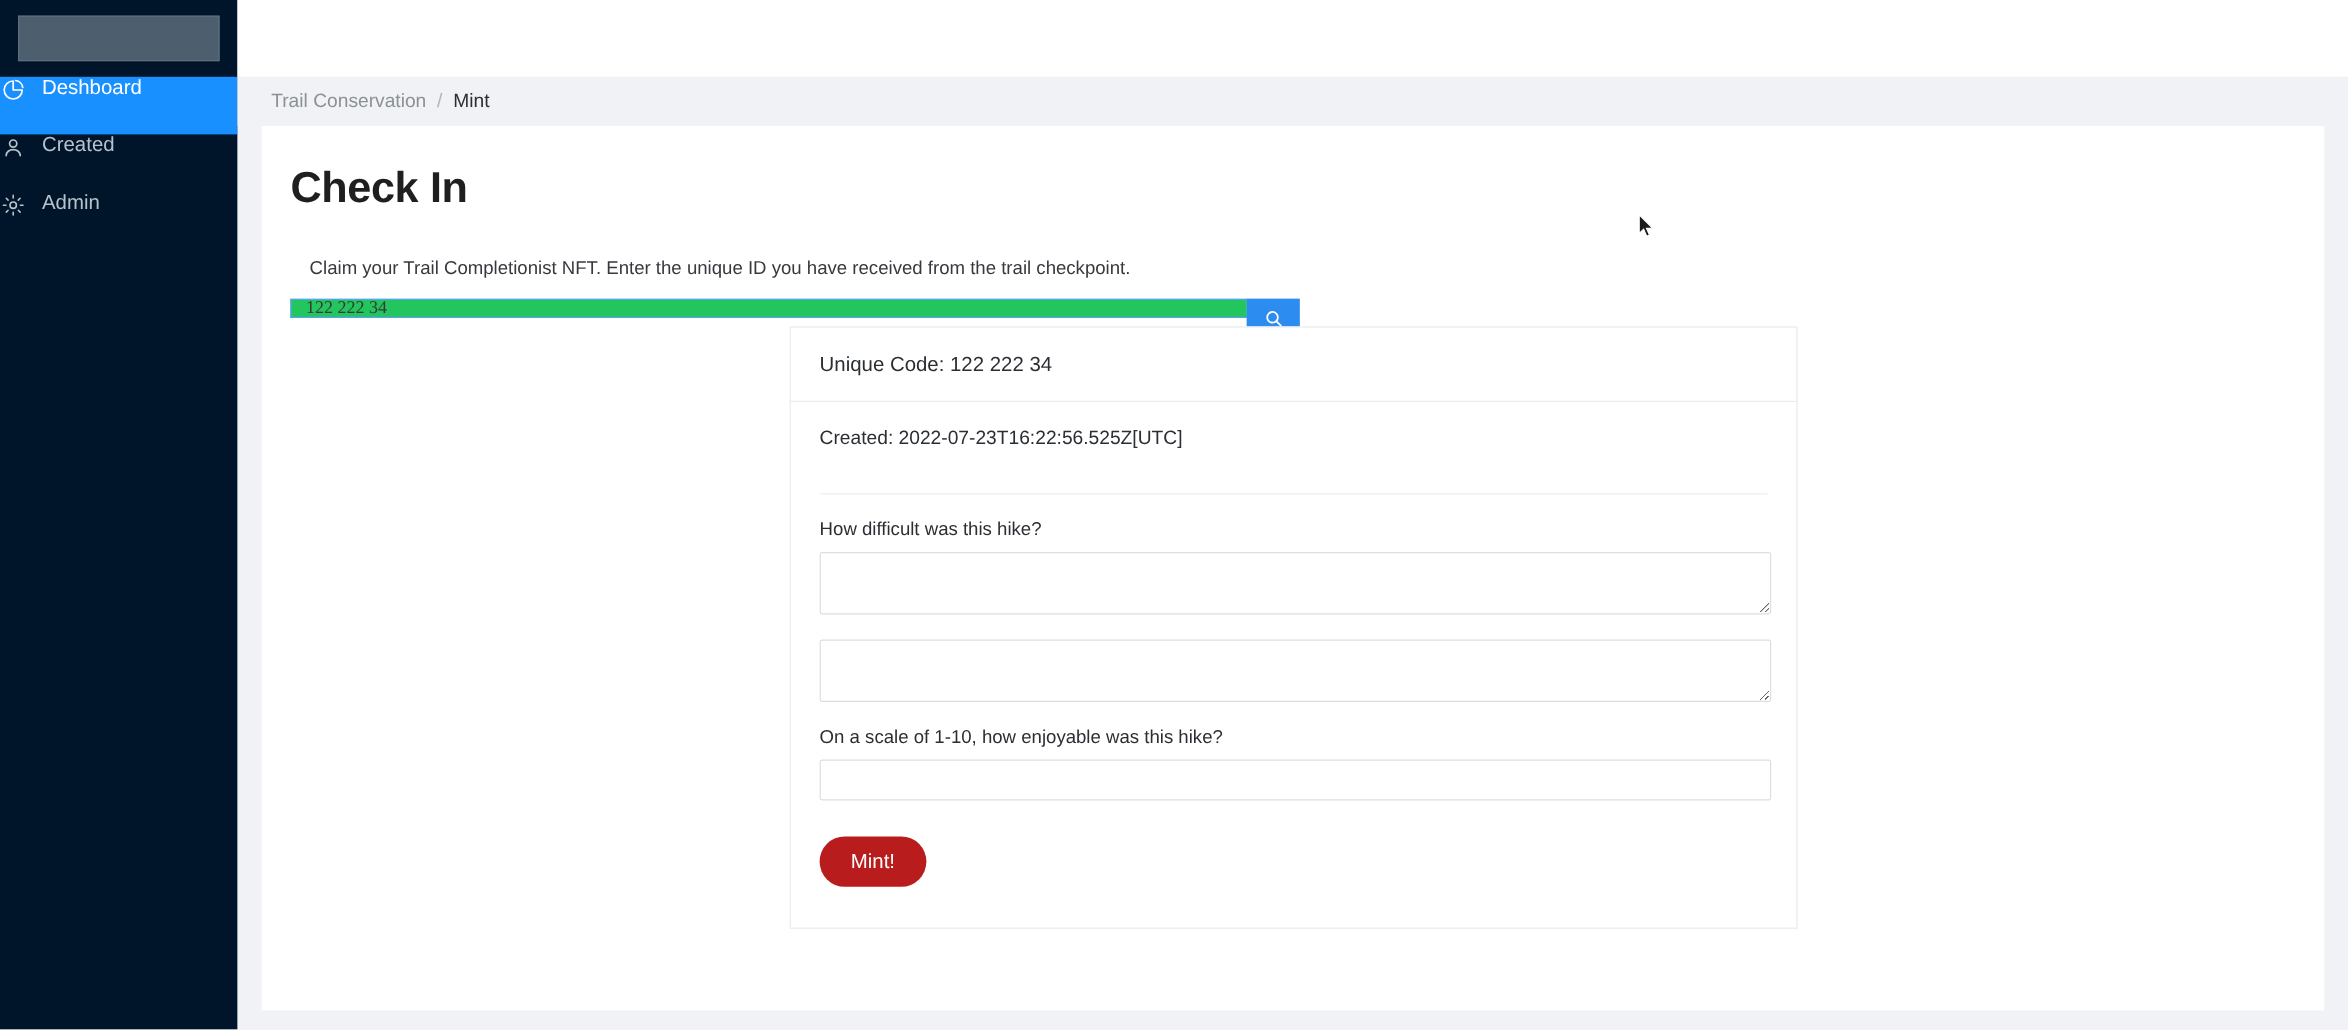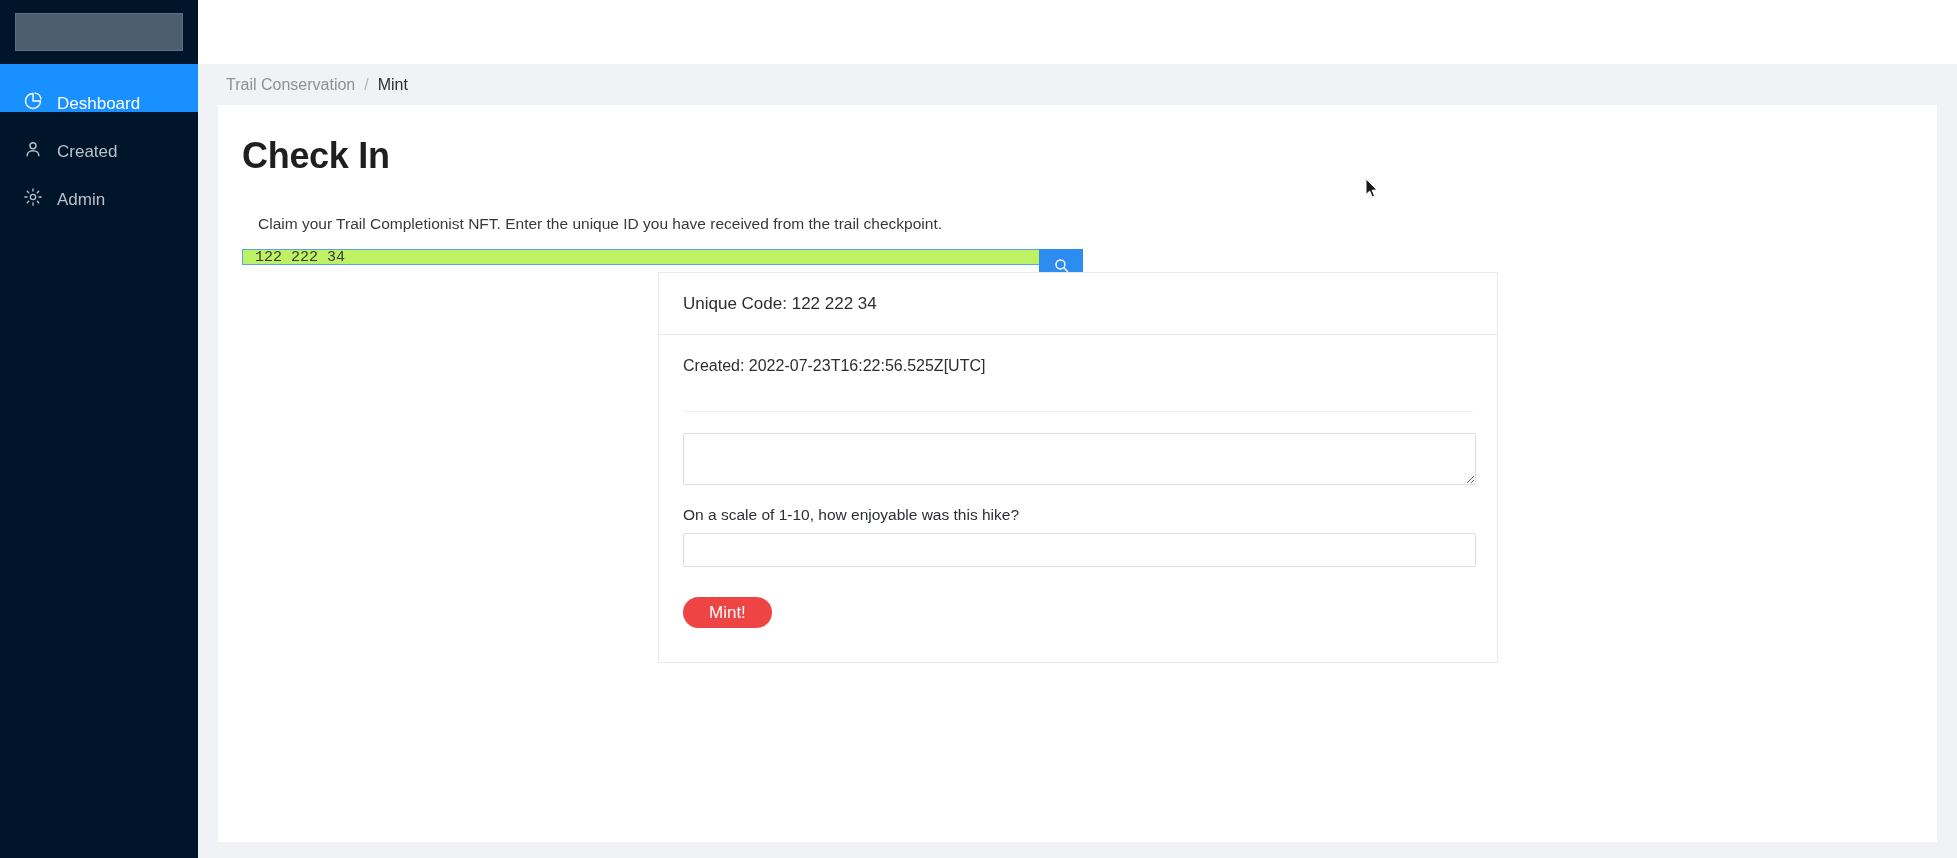--- a/index.html
+++ b/index.html
@@ -31,22 +31,21 @@
   }
   #logo-placeholder {
     width: 168px;
     height: 38px;
     background: #4d5e6e;
     border: 1px solid #5d6e7e;
   }
   .nav-item {
     height: 48px;
     display: flex;
-    align-items: flex-end;
-    padding-left: 22px;
+    align-items: flex-start;
     color: #b6c2cd;
     font-size: 17px;
     cursor: pointer;
     user-select: none;
   }
   .nav-item .nav-icon {
     width: 22px;
     height: 22px;
     margin-right: 13px;
     display: inline-flex;
@@ -123,22 +122,22 @@
   }
   #search-input {
     flex: 1;
     height: 16px;
     border: 1px solid #57a3f3;
     border-right: none;
     outline: none;
     font-size: 15px;
     color: #383838;
     padding: 0 12px;
-    font-family: Liberation Mono, monospace;
-    background: #bef264;
+    font-family: Liberation Serif, serif;
+    background: #22c55e;
   }
   #search-button {
     width: 44px;
     height: 32px;
     background: #2d8cf0;
     border: 1px solid #2d8cf0;
     display: flex;
     align-items: center;
     justify-content: center;
     cursor: pointer;
@@ -198,25 +197,25 @@
     border-radius: 2px;
     outline: none;
     font-family: "Liberation Sans", sans-serif;
     font-size: 15px;
     color: #383838;
     padding: 0 9px;
     background: #fff;
   }
   #mint-button {
     margin-top: 30px;
-    background: #ef4444;
+    background: #b91c1c;
     color: #ffffff;
     border: none;
     border-radius: 24px;
-    height: 31px;
+    height: 42px;
     padding: 0 26px;
     font-size: 17px;
     font-family: "Liberation Sans", sans-serif;
     cursor: pointer;
   }
 
   
   #cursor {
     position: absolute;
     left: 1167px;
@@ -299,20 +298,24 @@
       </div>
 
       <div id="result-card">
 
         <div id="card-header">Unique Code: 122 222 34</div>
 
         <div id="card-body">
 
           <div id="created-line">Created: 2022-07-23T16:22:56.525Z[UTC]</div>
 
+          <div class="field-group">
+            <label class="field-label">How difficult was this hike?</label>
+            <textarea class="field-input" placeholder="" style=""></textarea>
+          </div>
 
           <div class="field-group">
             <textarea class="field-input" placeholder="" style=""></textarea>
           </div>
 
           <div class="field-group">
             <label class="field-label">On a scale of 1-10, how enjoyable was this hike?</label>
             <input class="field-input" type="text" placeholder="" style="">
           </div>
 

